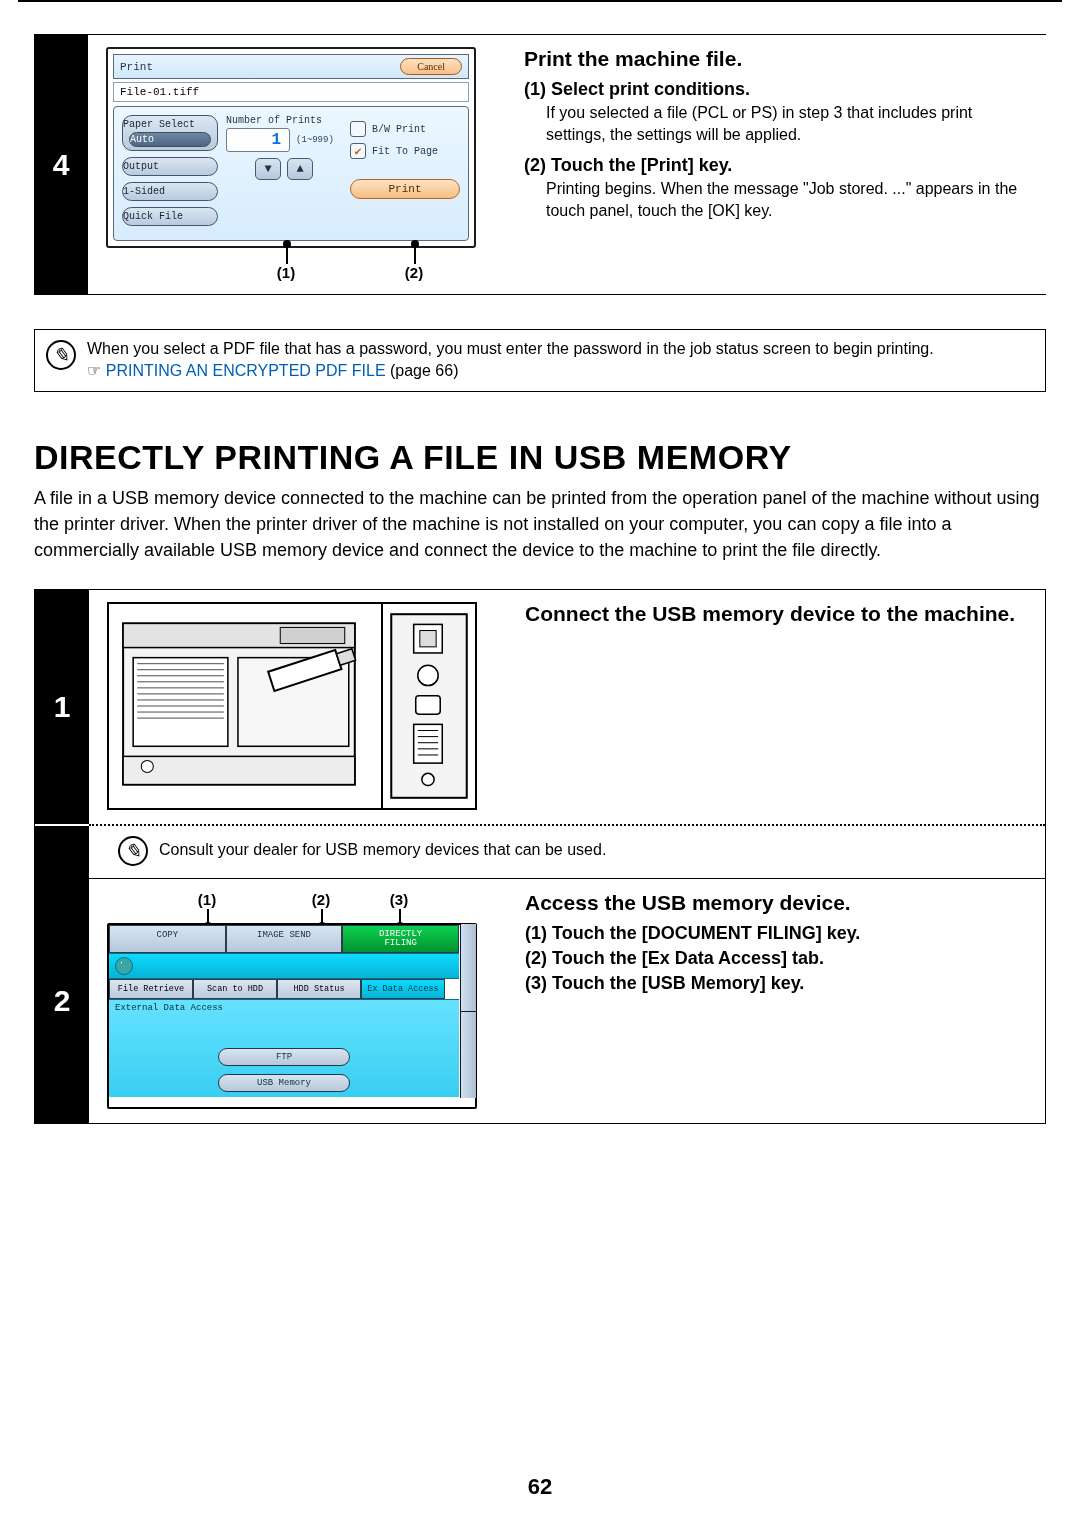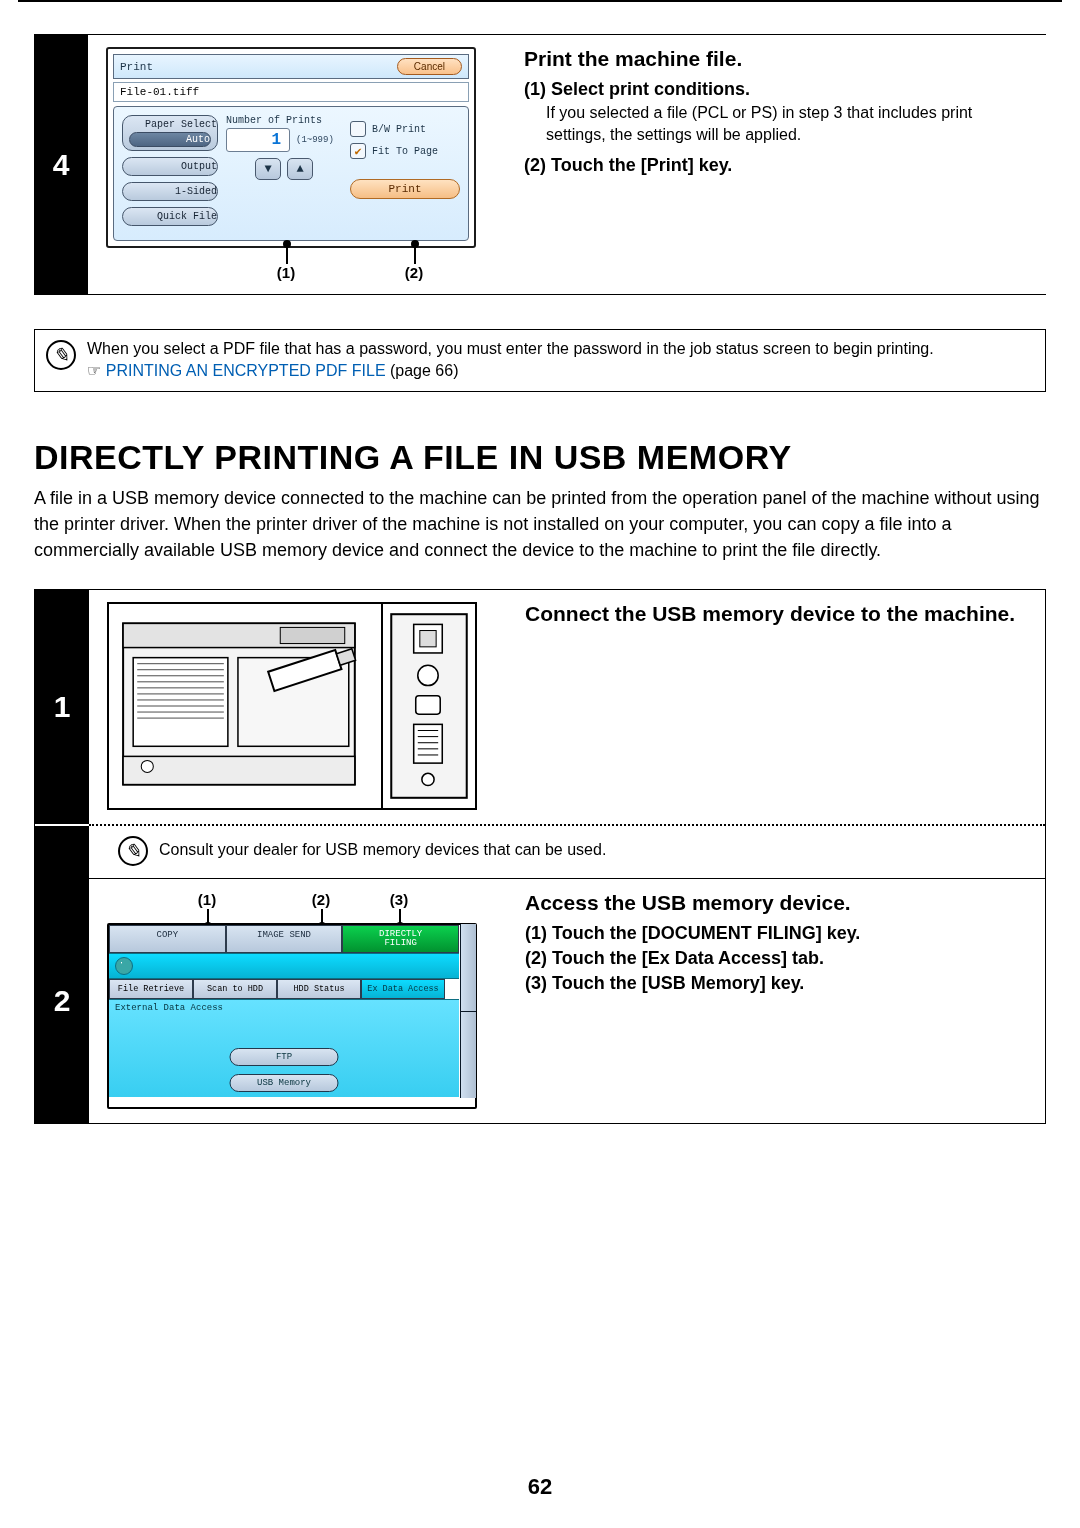--- a/index.html
+++ b/index.html
@@ -94,21 +94,21 @@
     padding: 3px 6px;
     font-family: "Courier New", monospace;
     font-size: 11px;
     color: #1c3347;
   }
   .lcd .titlebar .spacer { flex: 1; }
   .lcd .pill {
     border: 1.2px solid #a35a1f;
     background: linear-gradient(#ffe1c1, #f9c18b);
     color: #5a2b00;
-    font-family: Liberation Sans, sans-serif;
+    font-family: Liberation Serif, serif;
     font-size: 10px;
     padding: 2px 16px;
     border-radius: 10px;
   }
   .lcd .filebar {
     border: 1.5px solid #8aa0b4;
     background: #fff;
     font-family: "Courier New", monospace;
     font-size: 11px;
     padding: 3px 6px;
@@ -124,21 +124,21 @@
     grid-template-columns: 96px 1fr 110px;
     gap: 8px;
   }
   .lcd-btn {
     border: 1.2px solid #45566b;
     border-radius: 10px;
     background: linear-gradient(#dbe6f3, #b9cadd);
     color: #162333;
     font-family: "Courier New", monospace;
     font-size: 10px;
-    text-align: right;
+    text-align: left;
     padding: 3px 0;
     margin-bottom: 6px;
   }
   .lcd-btn .sub {
     display: block;
     background: linear-gradient(#6d86a2,#4e6683);
     color: #fff;
     border: 1px solid #3b4c63;
     border-radius: 9px;
     margin: 2px 6px 0 6px;
@@ -392,21 +392,21 @@
     border-top: 1.5px solid #0c6f83;
     padding: 3px 6px 84px 6px;
     font-family: "Courier New", monospace;
     font-size: 9px;
     color: #06323d;
     position: relative;
   }
   .panel .center-btn {
     position: absolute;
     left: 50%; transform: translateX(-50%);
-    width: 109px;
+    width: 132px;
     border: 1.3px solid #22384d;
     border-radius: 11px;
     background: linear-gradient(#d8e4f1,#b7c8dc);
     text-align: center;
     font-size: 9px;
     padding: 3px 0;
   }
   .rside-bars {
     position: absolute;
     right: -1px;
@@ -499,20 +499,21 @@
         </div>
       </div>
 
       <div class="step-right">
         <h3>Print the machine file.</h3>
 
         <div class="sub-title">(1)  Select print conditions.</div>
         <div class="sub-body">If you selected a file (PCL or PS) in step 3 that includes print settings, the settings will be applied.</div>
 
         <div class="sub-title">(2)  Touch the [Print] key.</div>
+        <div class="sub-body">Printing begins. When the message "Job stored. ..." appears in the touch panel, touch the [OK] key.</div>
       </div>
     </div>
   </div>
 
   <div class="note-box">
     <div class="note-icon">
       <div class="pencil-circle">✎</div>
     </div>
     <div>
       <div>When you select a PDF file that has a password, you must enter the password in the job status screen to begin printing.</div>

